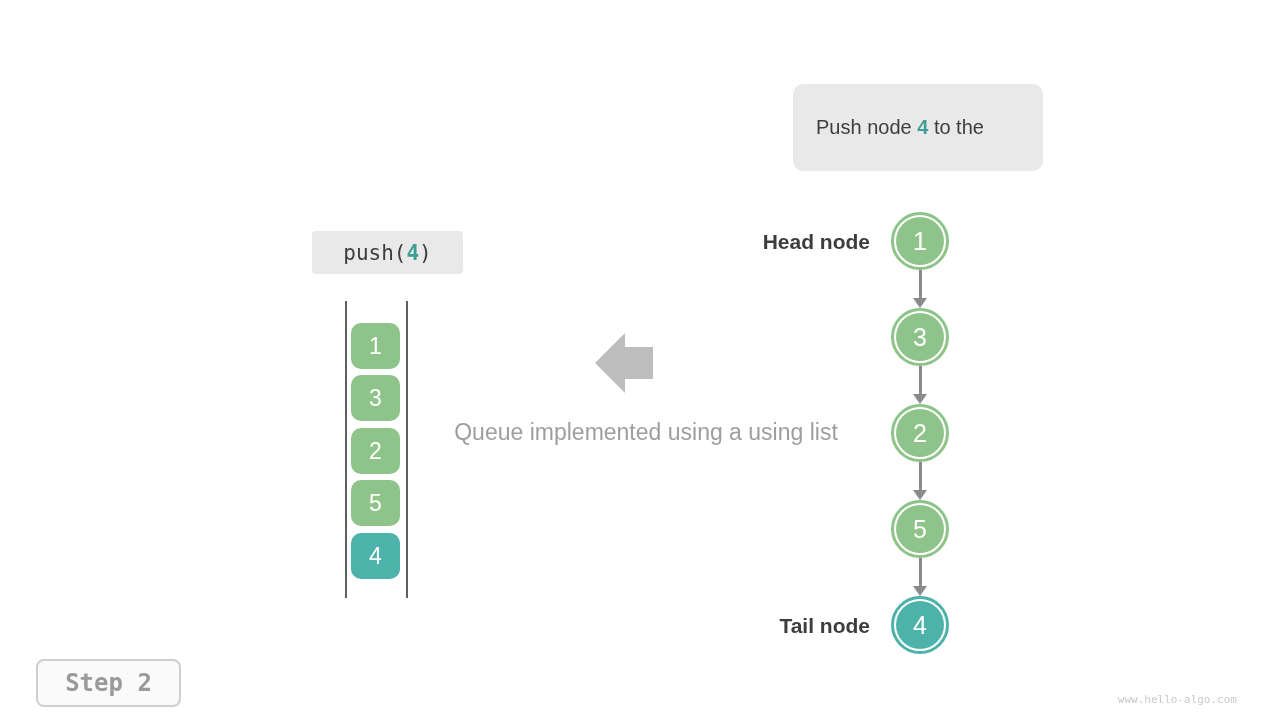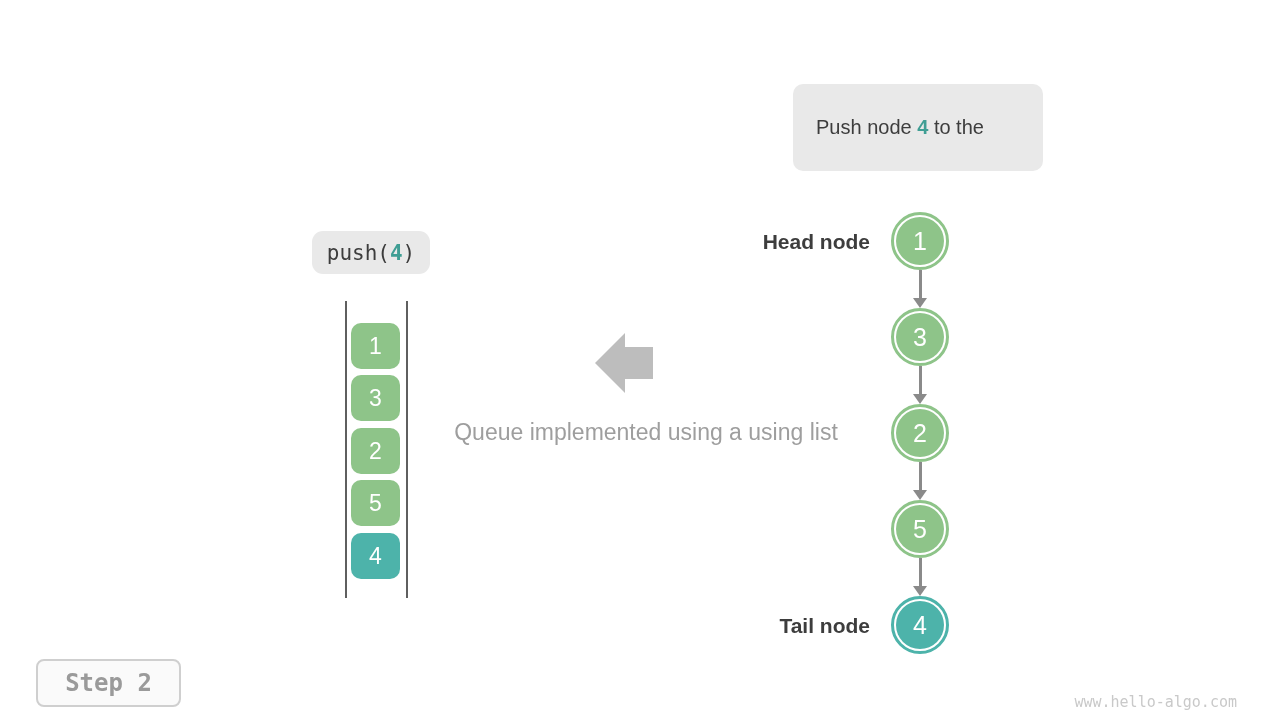--- a/index.html
+++ b/index.html
@@ -29,23 +29,23 @@
     font-size: 20px;
     line-height: 29px;
     color: var(--dark-text);
   }
   .accent { color: var(--accent-teal); font-weight: 700; }
 
   
   .push-label {
     position: absolute;
     left: 312px; top: 215px;
-    width: 118px; height: 43px;
+    width: 151px; height: 43px;
     background: var(--bubble-bg);
-    border-radius: 11px;
+    border-radius: 4px;
     display: flex;
     align-items: center;
     justify-content: center;
     font-family: "DejaVu Sans Mono", monospace;
     font-size: 21px;
     color: var(--dark-text);
   }
 
   
   .channel-line {
@@ -159,21 +159,21 @@
     font-size: 24px;
     font-weight: 700;
     color: var(--step-text);
   }
 
   
   .watermark {
     position: absolute;
     right: 43px; top: 677px;
     font-family: "DejaVu Sans Mono", monospace;
-    font-size: 15px;
+    font-size: 11px;
     color: var(--watermark);
   }
 </style>
 </head>
 <body>
 
 <div class="canvas">
 
   <div class="bubble">
     <div class="bubble-text"><span>Push node </span><span class="accent">4</span><span> to the</span><br></div>

